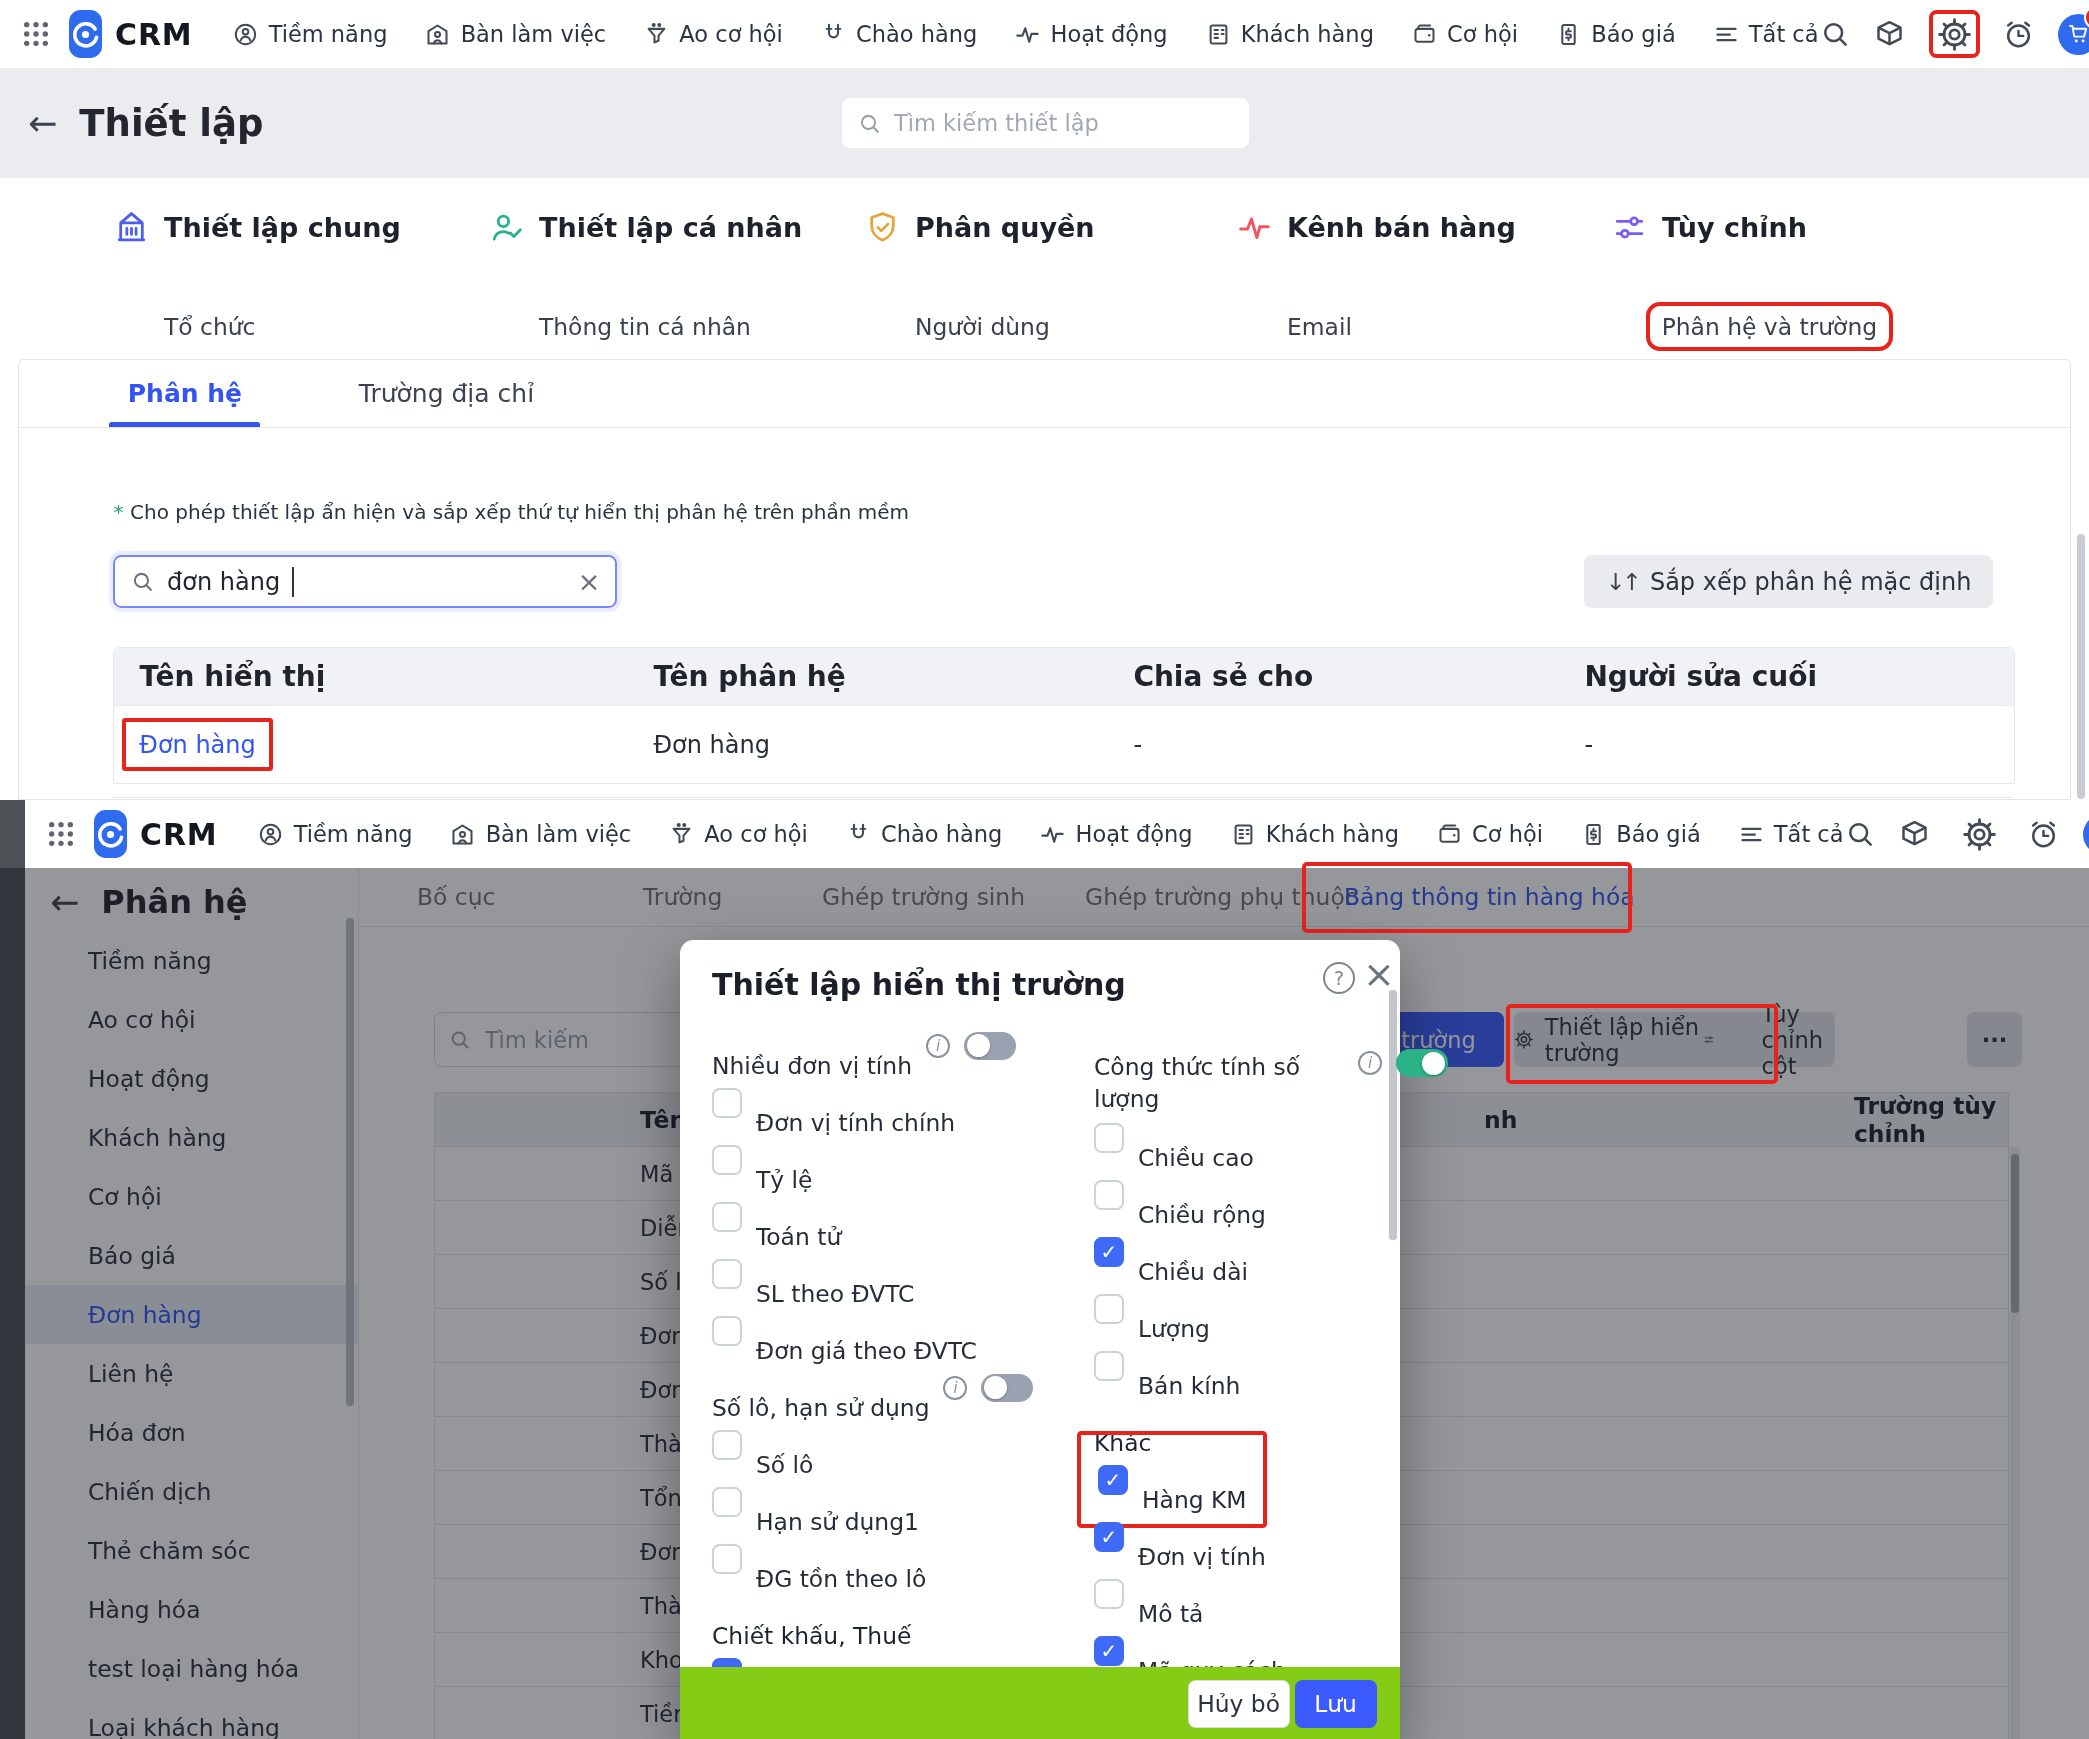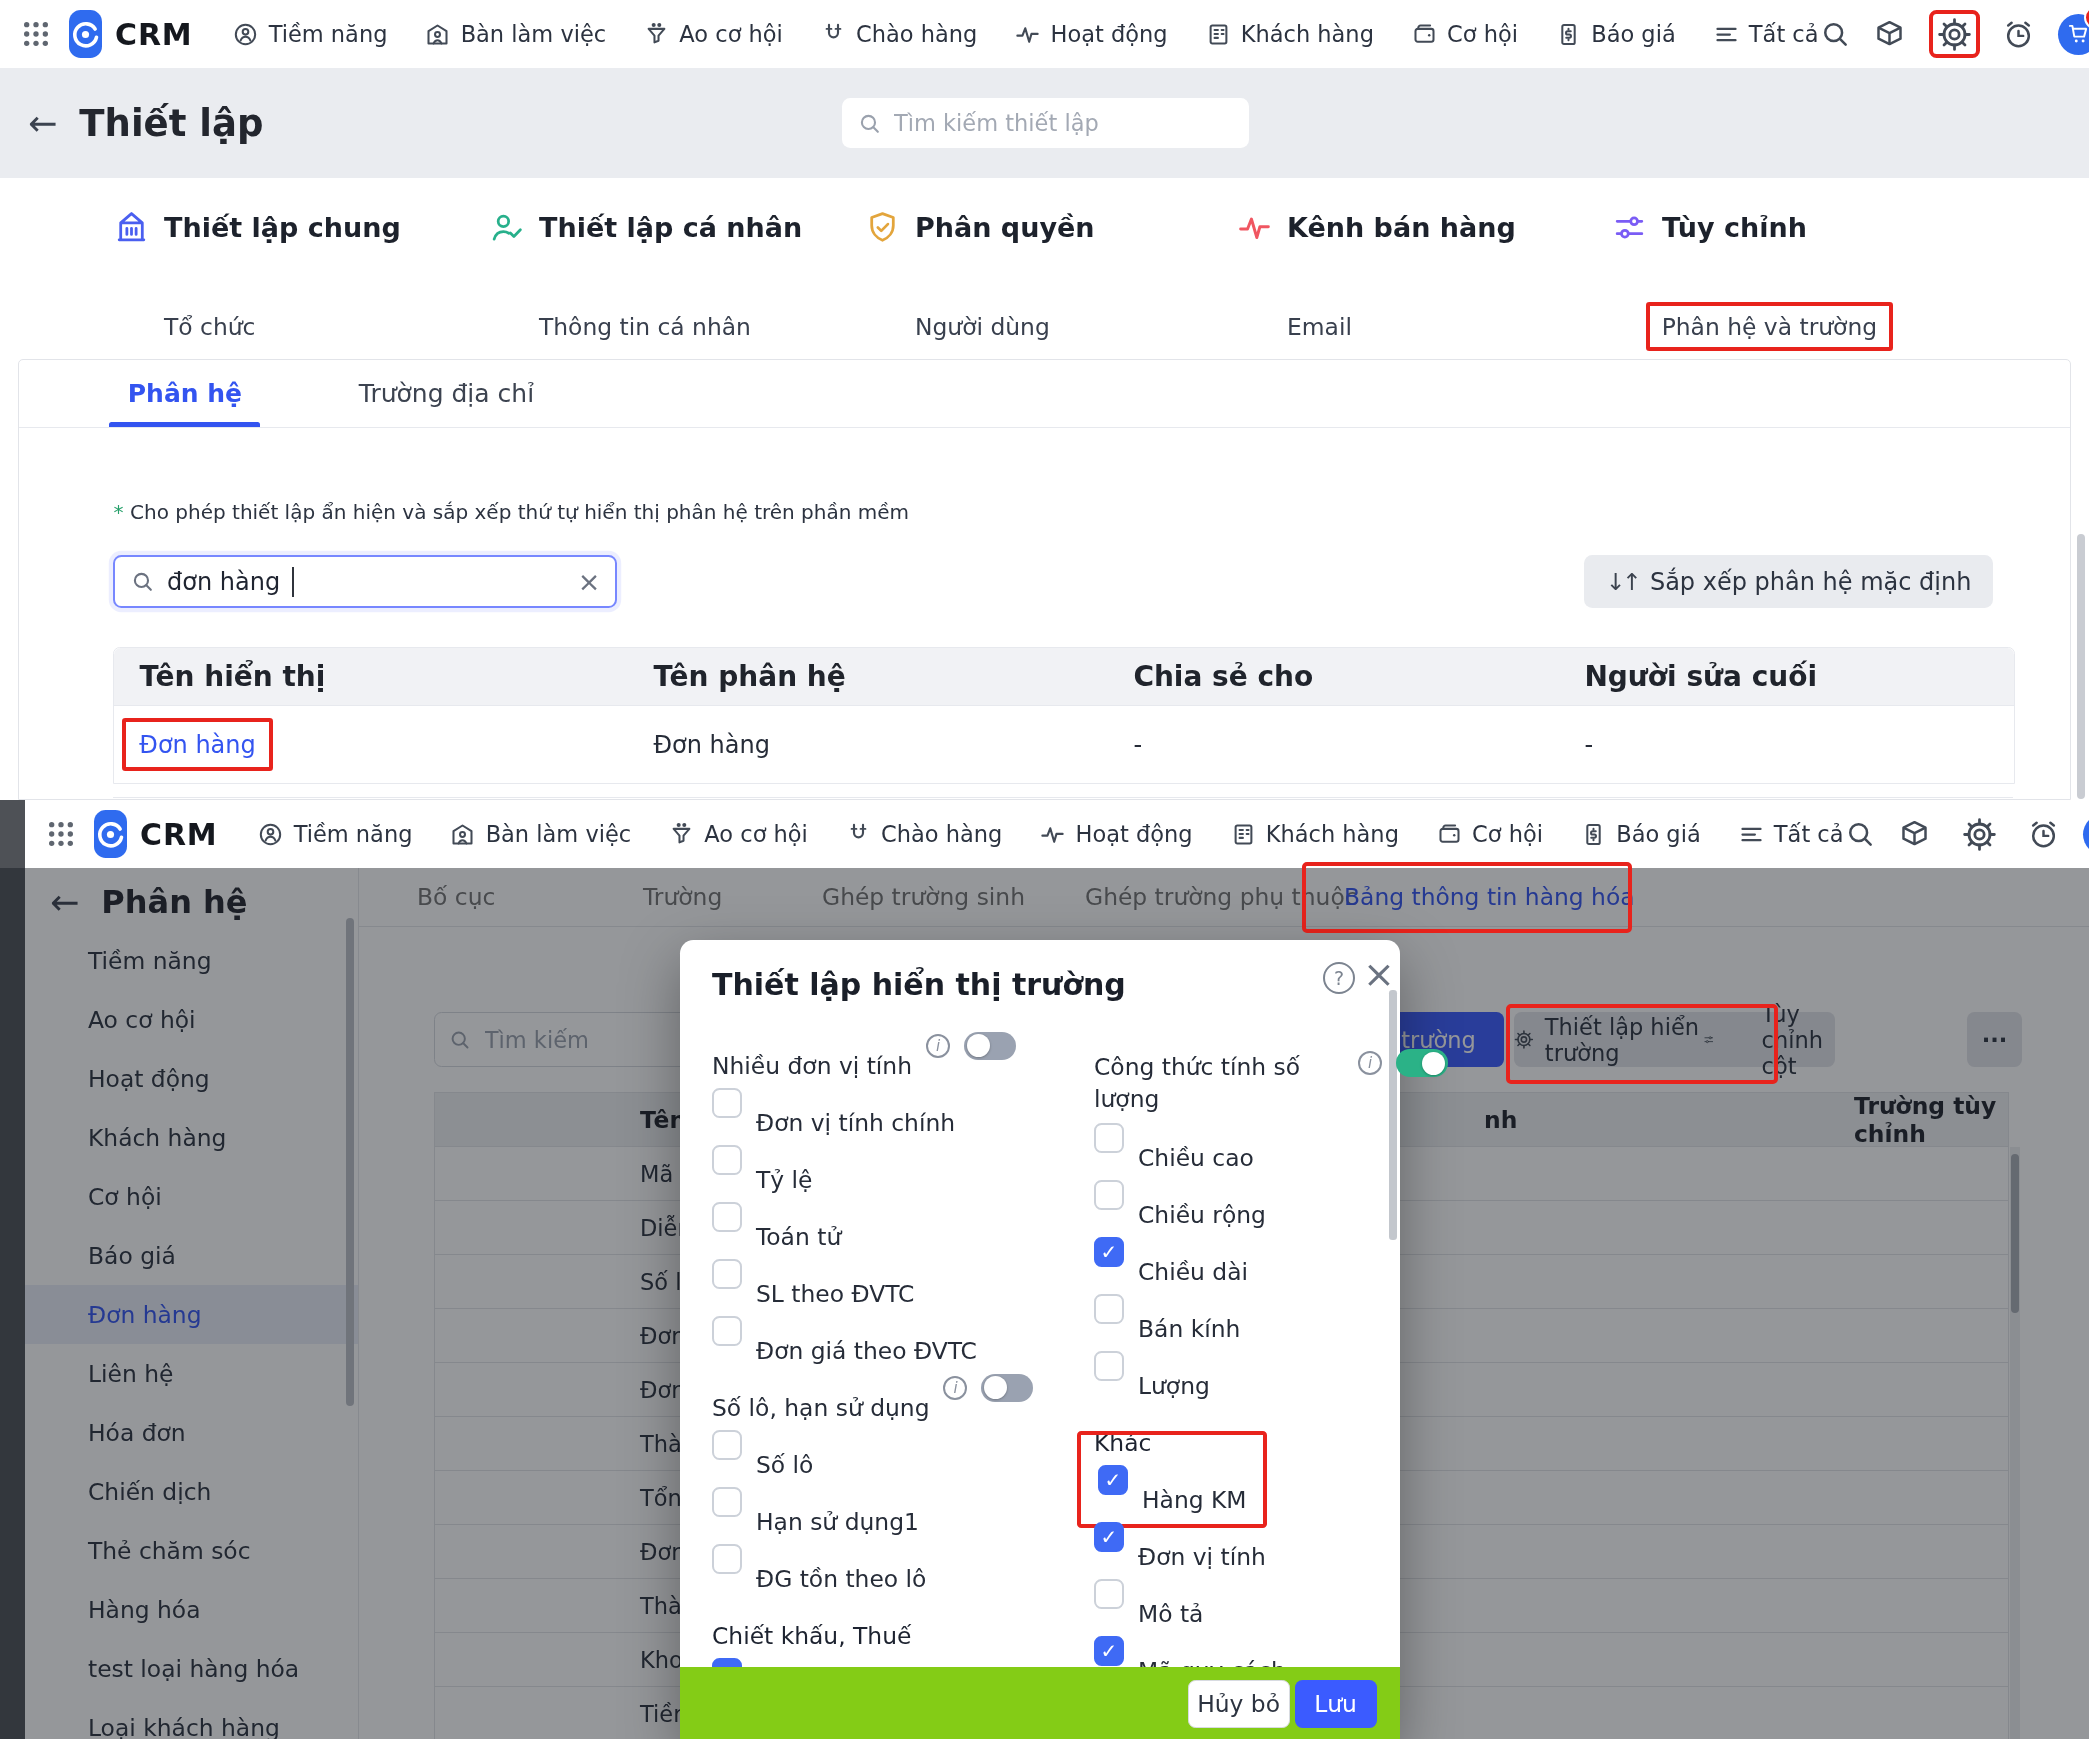--- a/index.html
+++ b/index.html
@@ -28,21 +28,21 @@
   .sh-title{font-size:37px;font-weight:600;color:#23262e;}
   .sh-search{position:absolute;left:842px;top:30px;width:407px;height:50px;background:#fff;border-radius:8.3px;display:flex;align-items:center;padding:4px 15px;box-sizing:border-box;gap:10px;}
   .sh-search input{border:none;outline:none;font-size:22.5px;flex:1;font-family:inherit;color:#262c38;background:transparent;}
   .sh-search input::placeholder{color:#a3a9b4;}
 
   .categories{position:absolute;left:0;top:179px;width:2090px;height:180px;background:#fff;}
   .cat{position:absolute;top:30px;display:flex;align-items:flex-start;gap:14px;}
   .cat .cl{font-size:27px;font-weight:600;color:#1d222c;line-height:37px;}
   .cat-sub{position:absolute;top:134px;font-size:23.4px;color:#39404e;cursor:pointer;}
   .anno-inline{border:4.2px solid #e8231c;border-radius:3.3px;}
-  .sub-anno{display:inline-block;padding:6.7px 11.7px;margin:-11px -16px;}
+  .sub-anno{display:inline-block;padding:6.7px 11.7px;margin:-11px -16px;border-radius:14px;}
 
   .card{position:absolute;left:18.4px;top:359px;width:2053px;height:441px;background:#fff;border:0.8px solid #e2e4e9;border-top-left-radius:5px;border-top-right-radius:5px;box-sizing:border-box;}
   .tabs1{display:flex;gap:80px;padding-left:90px;height:67px;align-items:center;border-bottom:0.8px solid #e7e9ee;}
   .tab1{font-size:25px;color:#3c4350;cursor:pointer;position:relative;height:67px;display:flex;align-items:center;padding:0 18.4px;}
   .tab1.active{color:#3354f0;font-weight:600;}
   .tab1.active::after{content:"";position:absolute;left:0;right:0;bottom:0;height:5px;background:#3354f0;border-radius:2.5px 2.5px 0 0;}
   .note{position:absolute;left:94px;top:140px;font-size:20px;color:#2c3340;}
   .note .star{color:#27a06b;margin-right:6.7px;}
   .fake-input{position:absolute;left:94px;top:195px;width:504px;height:53px;border:2.1px solid #7787ff;box-shadow:0 0 0 4.2px rgba(96,115,255,.12);
               border-radius:8.3px;display:flex;align-items:center;padding:0 15px;box-sizing:border-box;gap:11.7px;background:#fff;cursor:text;}
@@ -781,28 +781,28 @@
         <div class="mrow t-check checked">
           <span class="anno-span">
             <span class="cb"></span>
             <span class="lbl">Chiều dài</span>
           </span>
 
         </div>
         <div class="mrow t-check">
           <span class="anno-span">
             <span class="cb"></span>
+            <span class="lbl">Lượng</span>
+          </span>
+
+        </div>
+        <div class="mrow t-check">
+          <span class="anno-span">
+            <span class="cb"></span>
             <span class="lbl">Bán kính</span>
-          </span>
-
-        </div>
-        <div class="mrow t-check">
-          <span class="anno-span">
-            <span class="cb"></span>
-            <span class="lbl">Lượng</span>
           </span>
 
         </div>
         <div class="mrow t-head">
           <span class="anno-span">
 
             <span class="lbl">Khác</span>
           </span>
 
         </div>

